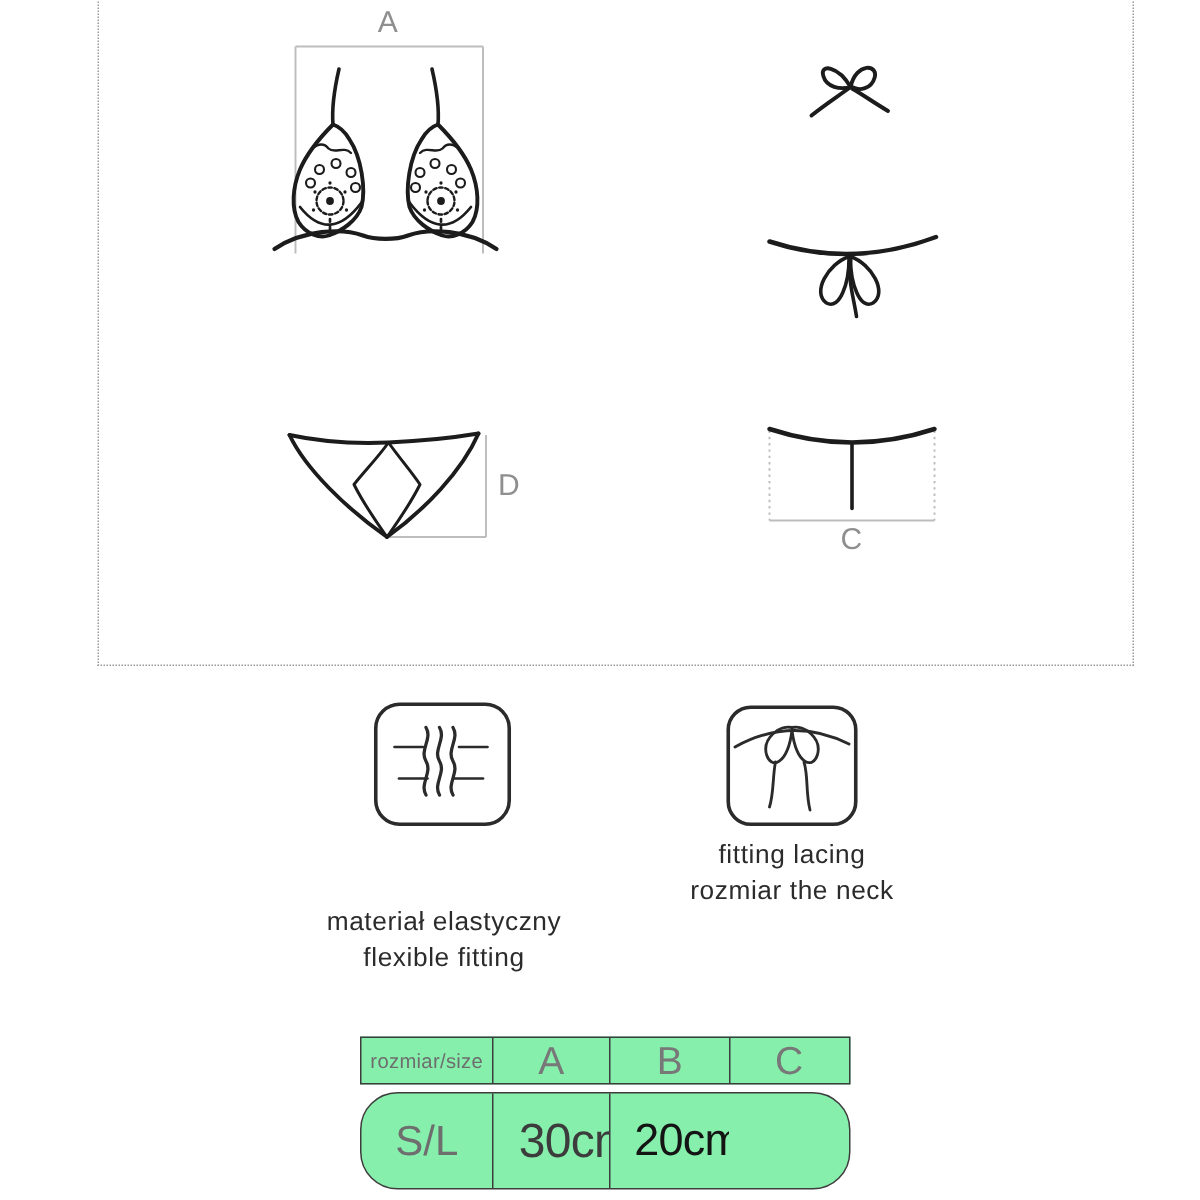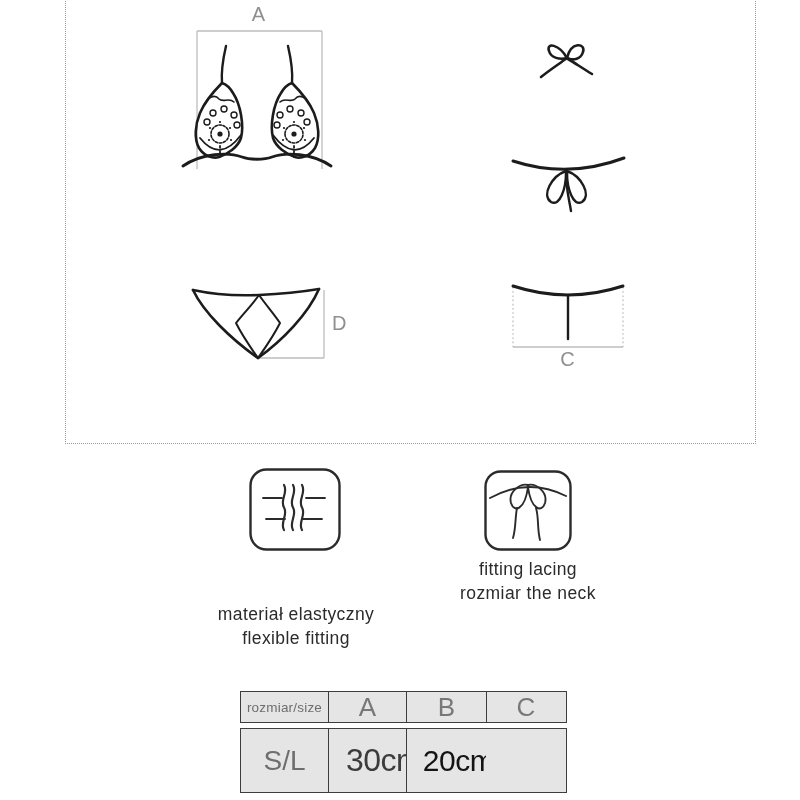--- a/index.html
+++ b/index.html
@@ -47,24 +47,24 @@
     color: #2b2b2b;
   }
   .feature-text-left  { left: 171px; top: 581px; width: 250px; margin-top: 22px; }
   .feature-text-right { left: 417px; top: 558px; width: 222px; }
 
   
   .size-table { position: absolute; left: 240px; top: 691px; width: 327px; }
   .trow {
     display: flex;
     border: 1.5px solid #3d3d3d;
-    background: #e5e5e5;
+    background: #86efac;
   }
   .trow.thead { height: 32px; margin-bottom: 5px; }
-  .trow.tbody { height: 65px; }
+  .trow.tbody { height: 65px; border-radius: 25px; }
   .cell {
     display: flex;
     align-items: center;
     justify-content: center;
     border-left: 1.5px solid #3d3d3d;
     overflow: hidden;
   }
   .cell:first-child { border-left: none; }
   .c0 { width: 87px; }
   .c1 { width: 78px; }

